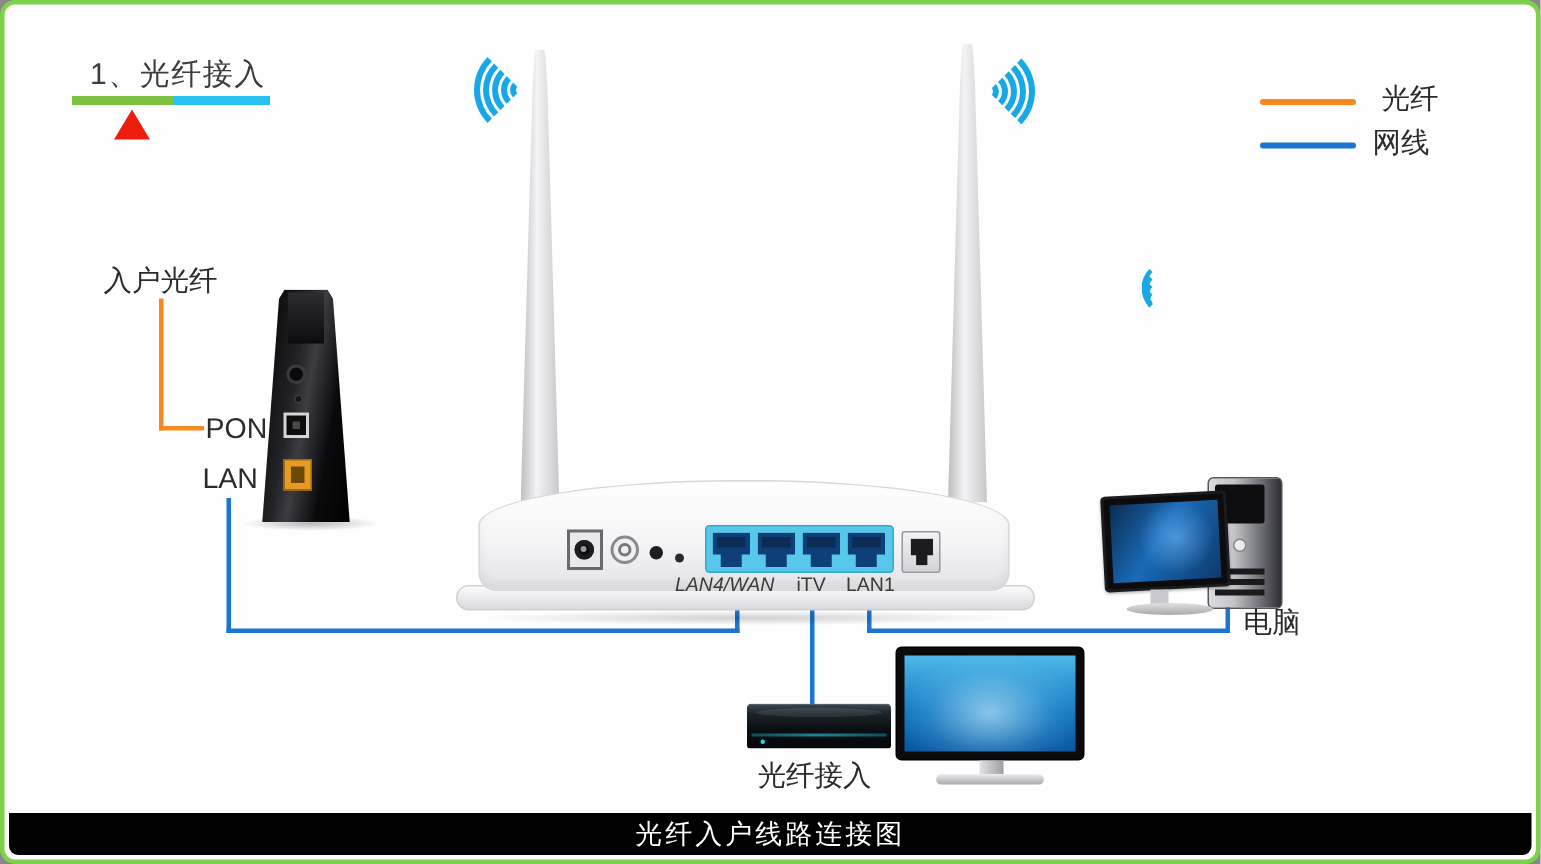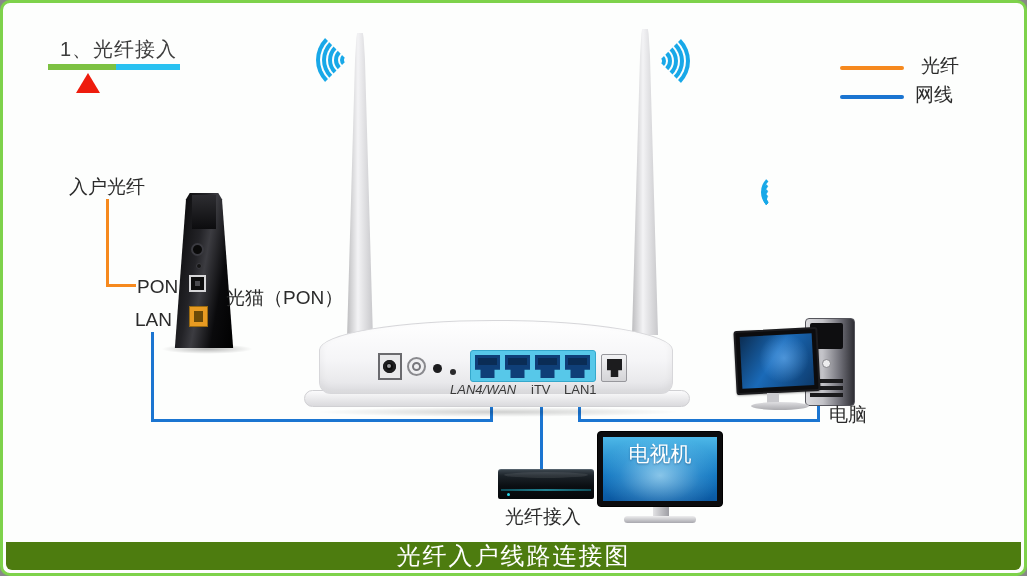--- a/index.html
+++ b/index.html
@@ -189,23 +189,23 @@
   .stb-sheen { position:absolute; left:6px; top:2px; width:84px; height:6px; border-radius:50%;
     background:rgba(255,255,255,0.09); }
   .stb-line { position:absolute; left:3px; bottom:8px; width:90px; height:2px; opacity:0.85;
     background:linear-gradient(90deg,#0F5A68,#2596A8,#0F5A68); }
   .stb-led { position:absolute; left:9px; bottom:3px; width:3px; height:3px; border-radius:50%;
     background:#2AD4E8; }
   .lbl-stb { position:absolute; left:0; top:38px; width:120px; text-align:center;
     color:#2b2b2b; font-size:19px; }
 
   
-  .footer-bar { left:3px; right:3px; bottom:3px; height:28px; background:#4d7c0f;
+  .footer-bar { left:3px; right:3px; bottom:3px; height:28px; background:#000000;
     border-radius:0 0 6px 6px; text-align:center; line-height:28px;
-    color:#fff; font-size:24px; letter-spacing:2px; }
+    color:#fff; font-size:18px; letter-spacing:2px; }
 </style>
 </head>
 <body>
 
 <div class="canvas">
 
   <div class="abs step-title lbl">1、光纤接入</div>
   <div class="abs step-bar">
     <span class="done"></span>
     <span class="todo"></span>
@@ -236,21 +236,20 @@
     <div class="modem-top"></div>
     <div class="modem-power"></div>
     <div class="modem-dot"></div>
     <div class="modem-pon">
         <i></i>
       </div>
     <div class="modem-lan">
         <i></i>
       </div>
   </div>
-  <div class="lbl lbl-modem">光猫（PON）</div>
 
   <div class="abs antenna left"></div>
   <div class="abs antenna right"></div>
   <div class="wifi wifi-big open-left wifi-router-left">
     <span></span>
       <span></span>
       <span></span>
       <span></span>
       <span></span>
   </div>
@@ -305,21 +304,20 @@
       <div class="pc-screen"></div>
     </div>
     <div class="pc-neck"></div>
     <div class="pc-stand"></div>
     <div class="lbl-computer">电脑</div>
   </div>
 
   <div class="abs tv">
     <div class="tv-frame">
       <div class="tv-screen"></div>
-      <div class="tv-text">电视机</div>
     </div>
     <div class="tv-neck"></div>
     <div class="tv-stand"></div>
   </div>
 
   <div class="abs stb">
     <div class="stb-box">
       <div class="stb-sheen"></div>
       <div class="stb-line"></div>
       <div class="stb-led"></div>

